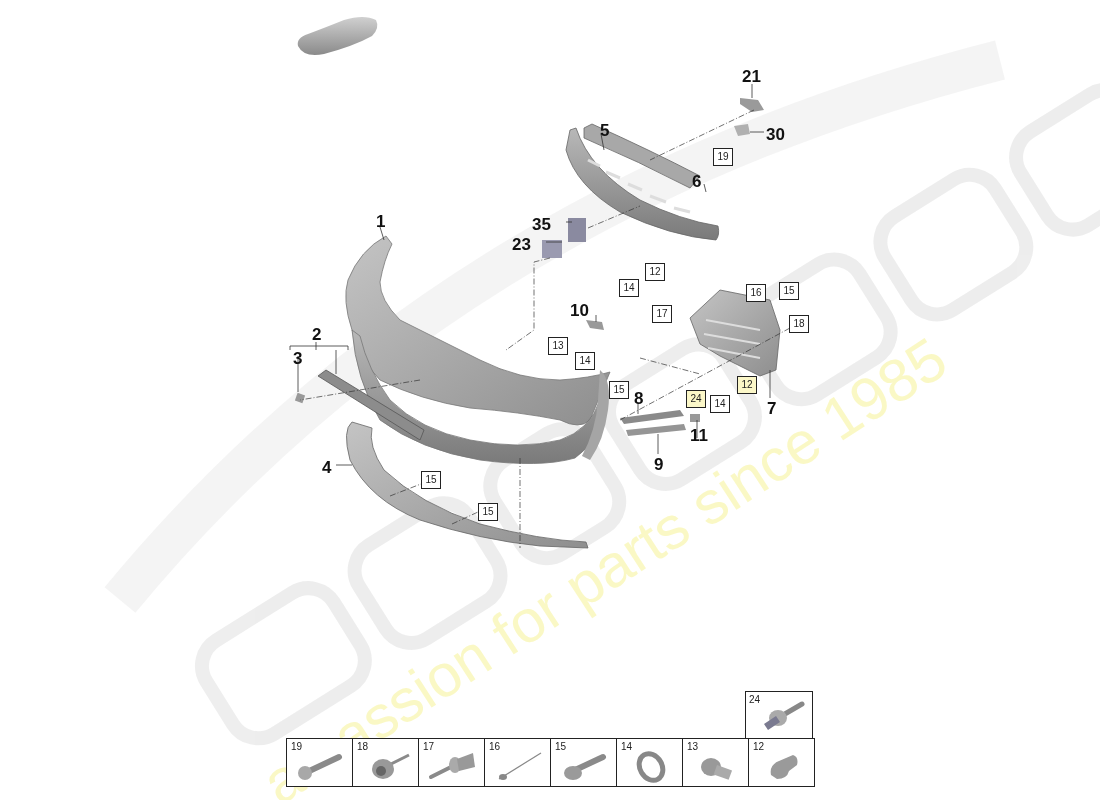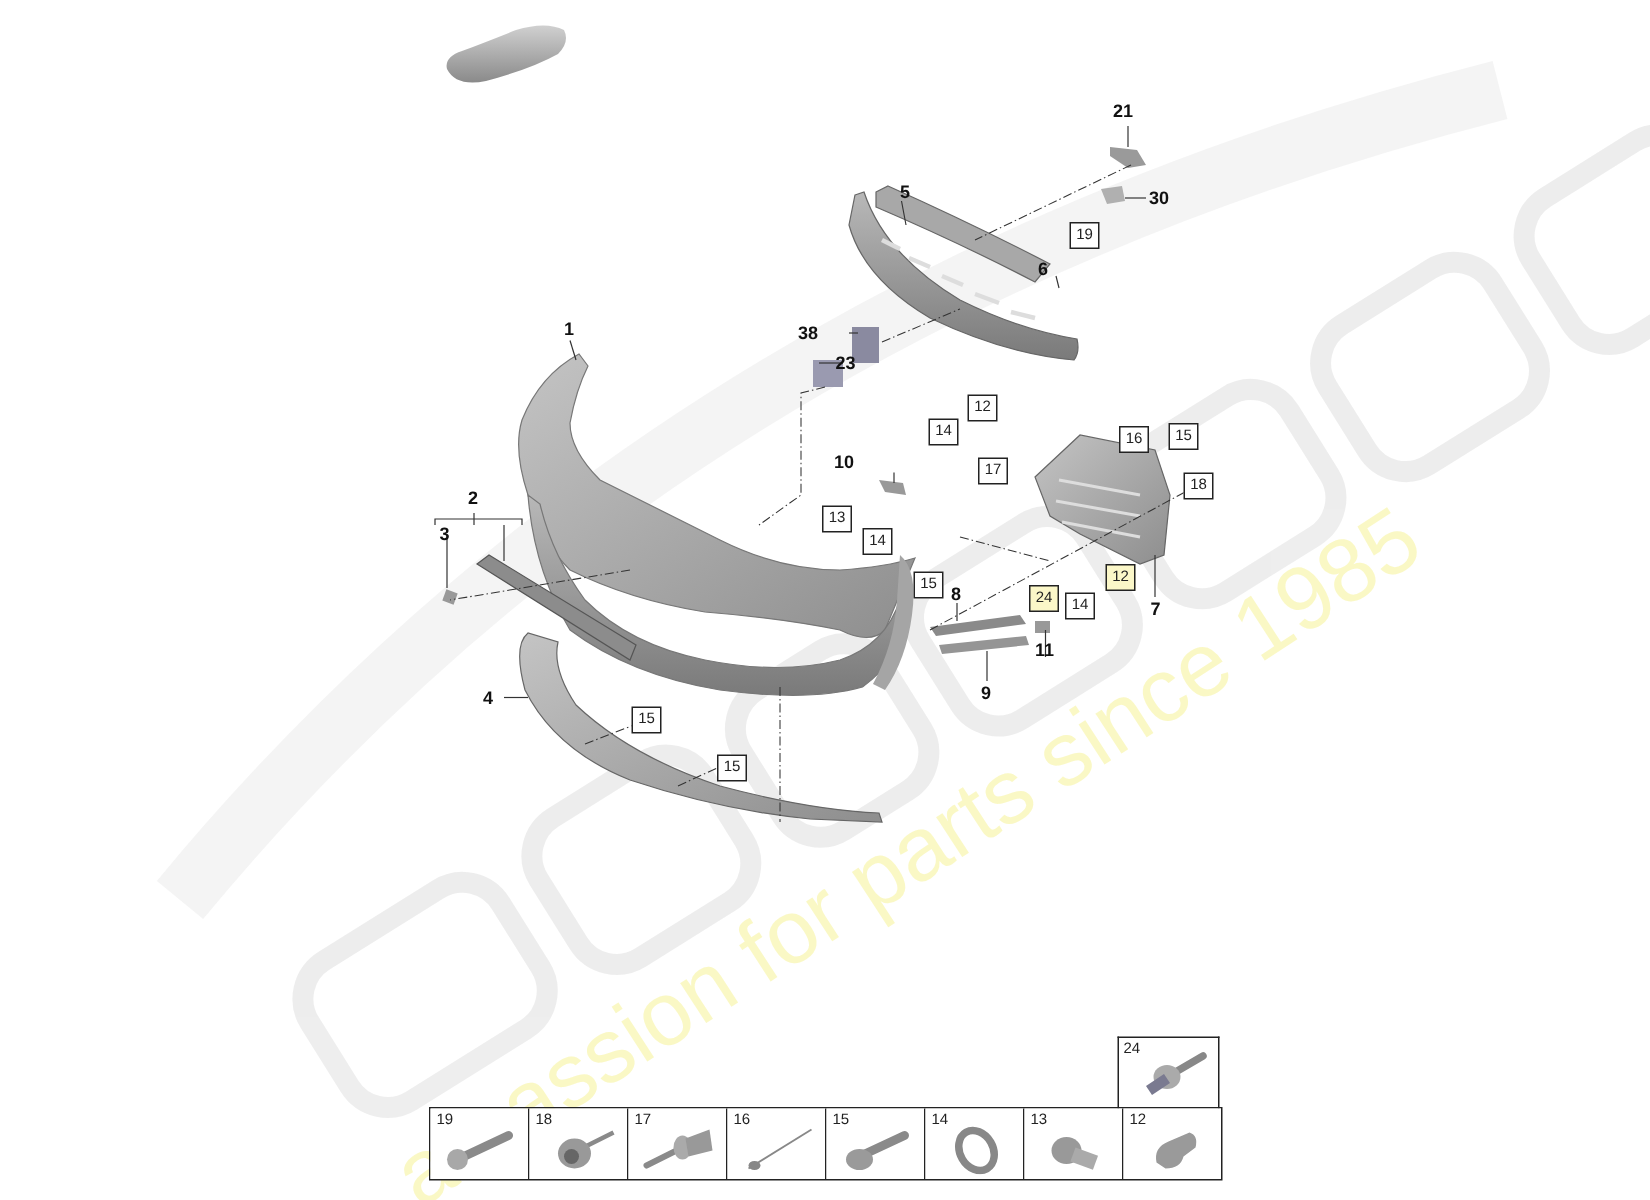--- a/index.html
+++ b/index.html
@@ -1,18 +1,18 @@
 <!DOCTYPE html>
 <html><head>
 <meta charset="utf-8">
 <style>
   html,body{margin:0;padding:0;background:#ffffff;}
   body{width:1100px;height:800px;position:relative;overflow:hidden;font-family:"Liberation Sans",sans-serif;}
   #stage{position:absolute;left:0;top:0;width:1100px;height:800px;}
-  .callout{position:absolute;font-weight:bold;font-size:12px;color:#111;font-family:"Liberation Sans",sans-serif;line-height:1;}
+  .callout{position:absolute;font-weight:bold;font-size:17px;color:#111;font-family:"Liberation Sans",sans-serif;line-height:1;}
   .box{position:absolute;border:1px solid #222;background:#fff;font-size:10px;color:#222;width:18px;height:16px;line-height:16px;text-align:center;font-family:"Liberation Sans",sans-serif;}
   .box.hl{background:#fbf7c8;}
   .wm-text{position:absolute;color:rgba(240,235,90,0.35);font-size:60px;font-family:"Liberation Sans",sans-serif;transform-origin:left top;white-space:nowrap;}
   .parts-table{position:absolute;left:286px;top:738px;display:flex;border:1px solid #222;}
   .cell{width:65px;height:47px;border-right:1px solid #222;position:relative;background:#fff;}
   .cell:last-child{border-right:none;}
   .cell .num{position:absolute;left:4px;top:2px;font-size:10px;color:#222;}
   .cell svg{position:absolute;left:8px;top:10px;}
   .top-cell{position:absolute;left:745px;top:691px;width:66px;height:47px;border:1px solid #222;border-bottom:none;background:#fff;}
   .top-cell .num{position:absolute;left:3px;top:2px;font-size:10px;color:#222;}
@@ -136,26 +136,26 @@
 
   <span class="callout" style="left:376px;top:213px;">1</span>
   <span class="callout" style="left:312px;top:326px;">2</span>
   <span class="callout" style="left:293px;top:350px;">3</span>
   <span class="callout" style="left:322px;top:459px;">4</span>
   <span class="callout" style="left:600px;top:122px;">5</span>
   <span class="callout" style="left:692px;top:173px;">6</span>
   <span class="callout" style="left:767px;top:400px;">7</span>
   <span class="callout" style="left:634px;top:390px;">8</span>
   <span class="callout" style="left:654px;top:456px;">9</span>
-  <span class="callout" style="left:556px;top:302px;">10</span>
+  <span class="callout" style="left:570px;top:302px;">10</span>
   <span class="callout" style="left:690px;top:427px;">11</span>
   <span class="callout" style="left:766px;top:126px;">30</span>
   <span class="callout" style="left:742px;top:68px;">21</span>
-  <span class="callout" style="left:532px;top:216px;">38</span>
-  <span class="callout" style="left:512px;top:236px;margin-left:45px;">23</span>
+  <span class="callout" style="left:532px;top:216px;">35</span>
+  <span class="callout" style="left:512px;top:236px;">23</span>
 
   <span class="box" style="left:713px;top:148px;">19</span>
   <span class="box" style="left:645px;top:263px;">12</span>
   <span class="box" style="left:619px;top:279px;">14</span>
   <span class="box" style="left:548px;top:337px;">13</span>
   <span class="box" style="left:575px;top:352px;">14</span>
   <span class="box" style="left:609px;top:381px;">15</span>
   <span class="box" style="left:746px;top:284px;">16</span>
   <span class="box" style="left:779px;top:282px;">15</span>
   <span class="box" style="left:652px;top:305px;">17</span>

